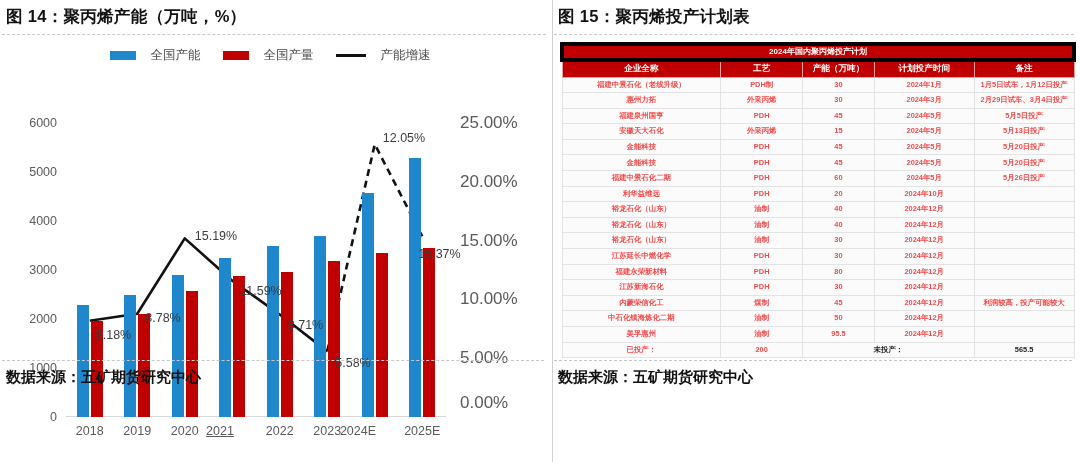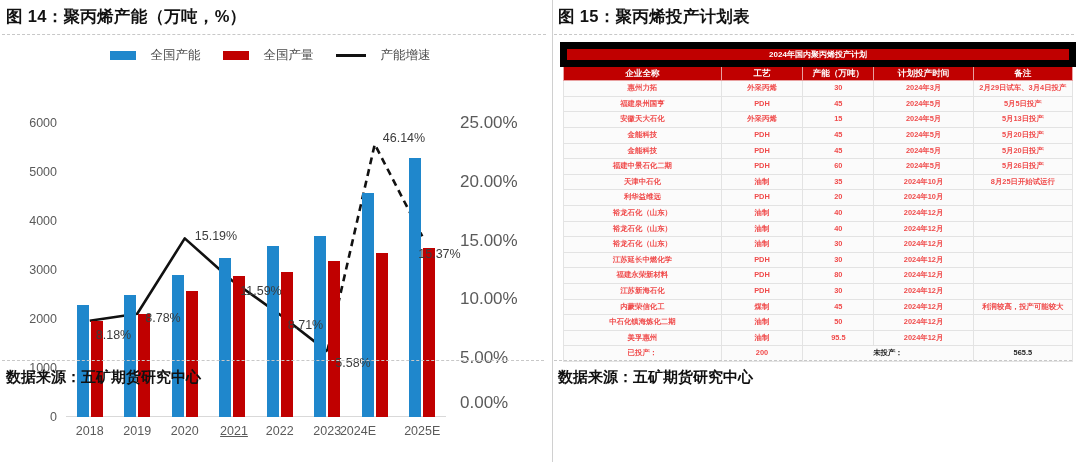--- a/index.html
+++ b/index.html
@@ -78,21 +78,21 @@
   
   .table-wrap { position: relative; width: 516px; margin: 7px 0 0 8px; }
   table.plan { width: 100%; border-collapse: collapse; table-layout: fixed; }
   table.plan td, table.plan th {
     border: 1px solid #e3e3e3;
     font-size: 7.4px; text-align: center; padding: 1px 1px;
     height: 15.6px; line-height: 1.15; font-weight: bold;
     color: #f04b4b; background: #fbfbfb; overflow: hidden;
   }
   tr.banner td {
-    background: #c00000; color: #fff; border: 7px solid #000000;
+    background: #c00000; color: #fff; border: 4px solid #000000;
     font-size: 8px; height: 16px;
   }
   tr.head td {
     background: #c00000; color: #fff; border: 1px solid #e8a0a0;
     font-size: 8.6px; height: 17px;
   }
   td.dark { color: #222; }
   td.yellow { background: #ffff00; color: #222; }
   td.green  { background: #00a650; color: #222; }
   tr.total td { color: #f04b4b; }
@@ -146,42 +146,42 @@
           <div class="ytick-r" style="top: 0px;">25.00%</div>
           <div class="xtick" style="left: 23.75px;">2018</div>
           <div class="bar blue" style="left: 10.75px; width: 12px; height: 111.72px;"></div>
           <div class="bar red" style="left: 24.75px; width: 12px; height: 95.55px;"></div>
           <div class="xtick" style="left: 71.25px;">2019</div>
           <div class="bar blue" style="left: 58.25px; width: 12px; height: 121.52px;"></div>
           <div class="bar red" style="left: 72.25px; width: 12px; height: 102.9px;"></div>
           <div class="xtick" style="left: 118.75px;">2020</div>
           <div class="bar blue" style="left: 105.75px; width: 12px; height: 142.1px;"></div>
           <div class="bar red" style="left: 119.75px; width: 12px; height: 126.42px;"></div>
-          <div class="xtick" style="left: 168px; text-decoration: underline;">2021</div>
+          <div class="xtick" style="left: 154px; text-decoration: underline;">2021</div>
           <div class="bar blue" style="left: 153.25px; width: 12px; height: 159.25px;"></div>
           <div class="bar red" style="left: 167.25px; width: 12px; height: 141.12px;"></div>
           <div class="xtick" style="left: 213.75px;">2022</div>
           <div class="bar blue" style="left: 200.75px; width: 12px; height: 171.5px;"></div>
           <div class="bar red" style="left: 214.75px; width: 12px; height: 144.55px;"></div>
           <div class="xtick" style="left: 261.25px;">2023</div>
           <div class="bar blue" style="left: 248.25px; width: 12px; height: 181.3px;"></div>
           <div class="bar red" style="left: 262.25px; width: 12px; height: 155.82px;"></div>
           <div class="xtick" style="left: 292px;">2024E</div>
           <div class="bar blue" style="left: 295.75px; width: 12px; height: 223.93px;"></div>
           <div class="bar red" style="left: 309.75px; width: 12px; height: 164.15px;"></div>
           <div class="xtick" style="left: 356.25px;">2025E</div>
           <div class="bar blue" style="left: 343.25px; width: 12px; height: 258.72px;"></div>
           <div class="bar red" style="left: 357.25px; width: 12px; height: 169.05px;"></div>
           <div class="pt-label" style="left: 29.75px; top: 211.803px;">8.18%</div>
           <div class="pt-label" style="left: 79.25px; top: 194.747px;">8.78%</div>
           <div class="pt-label" style="left: 128.75px; top: 113.366px;">15.19%</div>
           <div class="pt-label" style="left: 174.25px; top: 167.702px;">11.59%</div>
           <div class="pt-label" style="left: 221.75px; top: 201.57px;">8.71%</div>
           <div class="pt-label" style="left: 269.25px; top: 240.379px;">5.58%</div>
-          <div class="pt-label" style="left: 316.75px; top: 15.2856px;">46.14%</div>
+          <div class="pt-label" style="left: 316.75px; top: 15.2856px;">12.05%</div>
           <div class="pt-label" style="left: 352.25px; top: 131.249px;">15.37%</div>
         </div>
     </div>
 
     <div class="rule-bottom"></div>
     <div class="source">数据来源：五矿期货研究中心</div>
   </div>
 
   <div class="vdivider"></div>
 
@@ -203,20 +203,27 @@
               <td colspan="5">2024年国内聚丙烯投产计划</td>
             </tr>
             <tr class="head">
               <td>企业全称</td>
               <td>工艺</td>
               <td>产能（万吨）</td>
               <td>计划投产时间</td>
               <td>备注</td>
             </tr>
             <tr>
+              <td>福建中景石化（老线升级）</td>
+              <td>PDH制</td>
+              <td>30</td>
+              <td>2024年1月</td>
+              <td>1月5日试车，1月12日投产</td>
+            </tr>
+            <tr>
               <td>惠州力拓</td>
               <td>外采丙烯</td>
               <td>30</td>
               <td>2024年3月</td>
               <td>2月29日试车、3月4日投产</td>
             </tr>
             <tr>
               <td>福建泉州国亨</td>
               <td>PDH</td>
               <td>45</td>
@@ -245,27 +252,20 @@
               <td>5月20日投产</td>
             </tr>
             <tr>
               <td>福建中景石化二期</td>
               <td>PDH</td>
               <td>60</td>
               <td>2024年5月</td>
               <td>5月26日投产</td>
             </tr>
             <tr>
-              <td class="dark">天津中石化</td>
-              <td class="dark yellow">油制</td>
-              <td class="dark">35</td>
-              <td class="dark">2024年10月</td>
-              <td class="dark">8月25日开始试运行</td>
-            </tr>
-            <tr>
               <td class="dark">利华益维远</td>
               <td class="dark">PDH</td>
               <td class="dark">20</td>
               <td class="dark">2024年10月</td>
               <td class="dark"></td>
             </tr>
             <tr>
               <td class="dark">裕龙石化（山东）</td>
               <td class="dark yellow">油制</td>
               <td class="dark">40</td>

